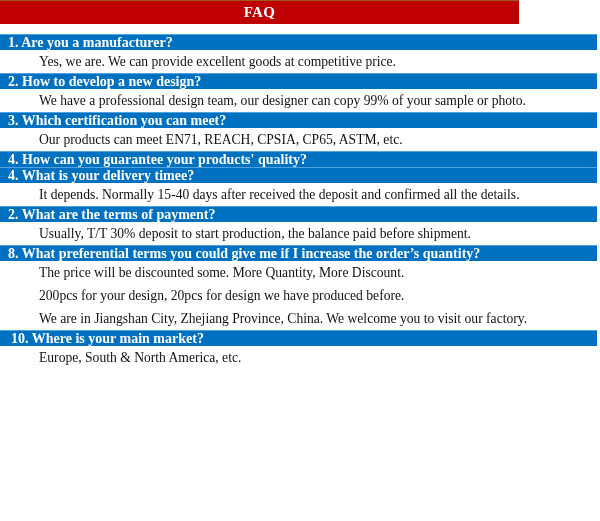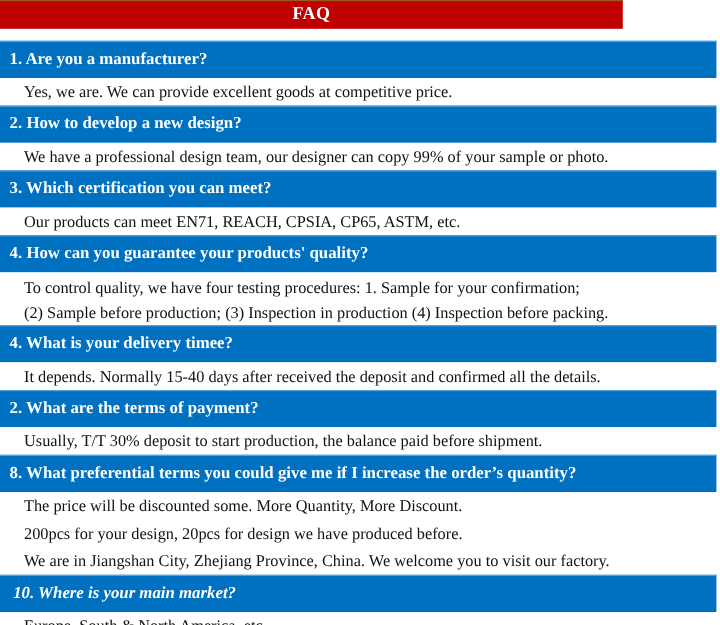--- a/index.html
+++ b/index.html
@@ -33,46 +33,46 @@
       font-size: 15px;
       letter-spacing: 0.3px;
     }
     .faq-list {
       position: absolute;
       left: 0;
       top: 34px;
       width: 597px;
     }
     .question {
-      height: 31px;
+      height: 16px;
       background: #0070c0;
       border-top: 1px solid #4fa3e0;
       box-sizing: border-box;
       display: flex;
       align-items: center;
       padding-left: 8px;
     }
     .question.q10 {
       padding-left: 11px;
-      font-style: italic;
     }
     .question-text {
       color: #ffffff;
       font-weight: bold;
       font-size: 14px;
       white-space: nowrap;
     }
     .answer {
       min-height: 23px;
       background: #ffffff;
       box-sizing: border-box;
       padding-left: 20px;
       display: flex;
       flex-direction: column;
       justify-content: center;
+      margin-left: 19px;
     }
     .answer.multi {
       height: 44px;
       padding-top: 2px;
     }
     .answer-line {
       color: #111111;
       font-size: 13.6px;
       line-height: 21px;
       white-space: nowrap;
@@ -104,24 +104,20 @@
   <div class="question">
     <span class="question-text">3. Which certification you can meet?</span>
   </div>
   <div class="answer">
     <span class="answer-line">Our products can meet EN71, REACH, CPSIA, CP65, ASTM, etc.</span>
   </div>
 
   <div class="question">
     <span class="question-text">4. How can you guarantee your products' quality?</span>
   </div>
-  <div class="answer multi">
-    <span class="answer-line">To control quality, we have four testing procedures: 1. Sample for your confirmation;</span>
-    <span class="answer-line">(2) Sample before production; (3) Inspection in production (4) Inspection before packing.</span>
-  </div>
 
   <div class="question">
     <span class="question-text">4. What is your delivery timee?</span>
   </div>
   <div class="answer">
     <span class="answer-line">It depends. Normally 15-40 days after received the deposit and confirmed all the details.</span>
   </div>
 
   <div class="question">
     <span class="question-text">2. What are the terms of payment?</span>

